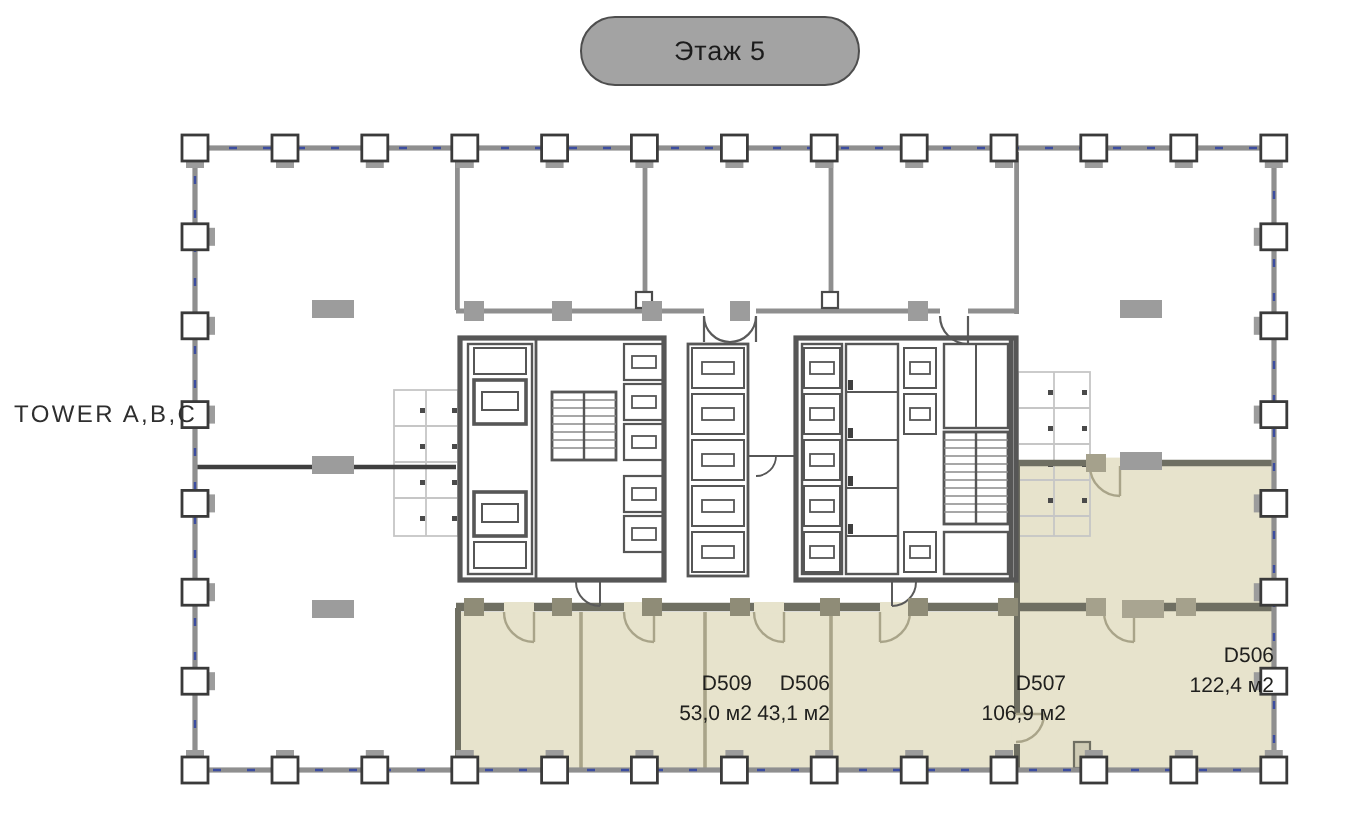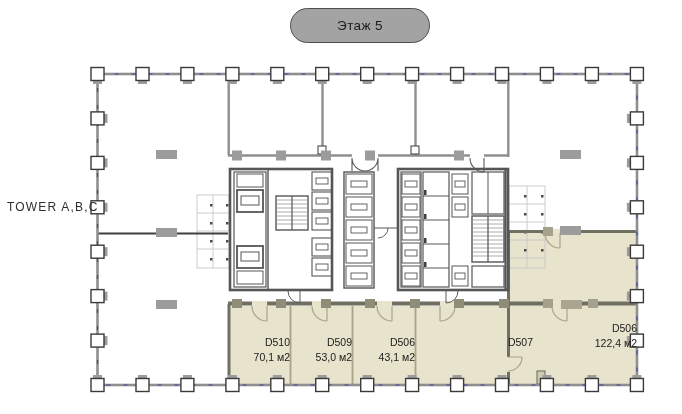--- a/index.html
+++ b/index.html
@@ -17,21 +17,21 @@
   .tower-label{
     position:absolute;left:7px;top:200px;font-size:12px;
     letter-spacing:1.2px;color:#2e2e2e;white-space:nowrap;
   }
   .room-label{
     position:absolute;text-align:right;font-size:10.5px;line-height:1.3;
     color:#20201e;pointer-events:auto;
   }
   .room-label .rid{margin-bottom:1px;}
   .rl-1{left:228px;top:336px;width:62px;}
-  .rl-2{left:290px;top:336px;width:62px;}
+  .rl-2{left:290px;top:336px;width:62px;padding-left:24px;}
   .rl-3{left:352px;top:336px;width:63px;}
   .rl-4{left:428px;top:336px;width:93px;margin-left:12px;}
   .rl-5{left:508px;top:322px;width:129px;}
 </style>
 </head>
 <body>
 
 <div class="canvas">
 
   <svg class="plan-svg" width="682" height="414" viewBox="0 0 682 414">
@@ -279,33 +279,30 @@
         <use href="#pcol" transform="translate(636.9 340.6) rotate(90)"></use>
     </g>
   </svg>
 
   <div class="floor-pill">
     <span>Этаж 5</span>
   </div>
 
   <div class="tower-label">TOWER A,B,C</div>
 
-  <div class="room-label rl-1">
-    <div class="rid">D510</div>
-    <div class="rarea">70,1 м2</div>
-  </div>
   <div class="room-label rl-2">
     <div class="rid">D509</div>
     <div class="rarea">53,0 м2</div>
   </div>
   <div class="room-label rl-3">
     <div class="rid">D506</div>
     <div class="rarea">43,1 м2</div>
   </div>
   <div class="room-label rl-4">
     <div class="rid">D507</div>
+    <div class="rarea">106,9 м2</div>
   </div>
   <div class="room-label rl-5">
     <div class="rid">D506</div>
     <div class="rarea">122,4 м2</div>
   </div>
 
 </div>
 
 </body></html>

